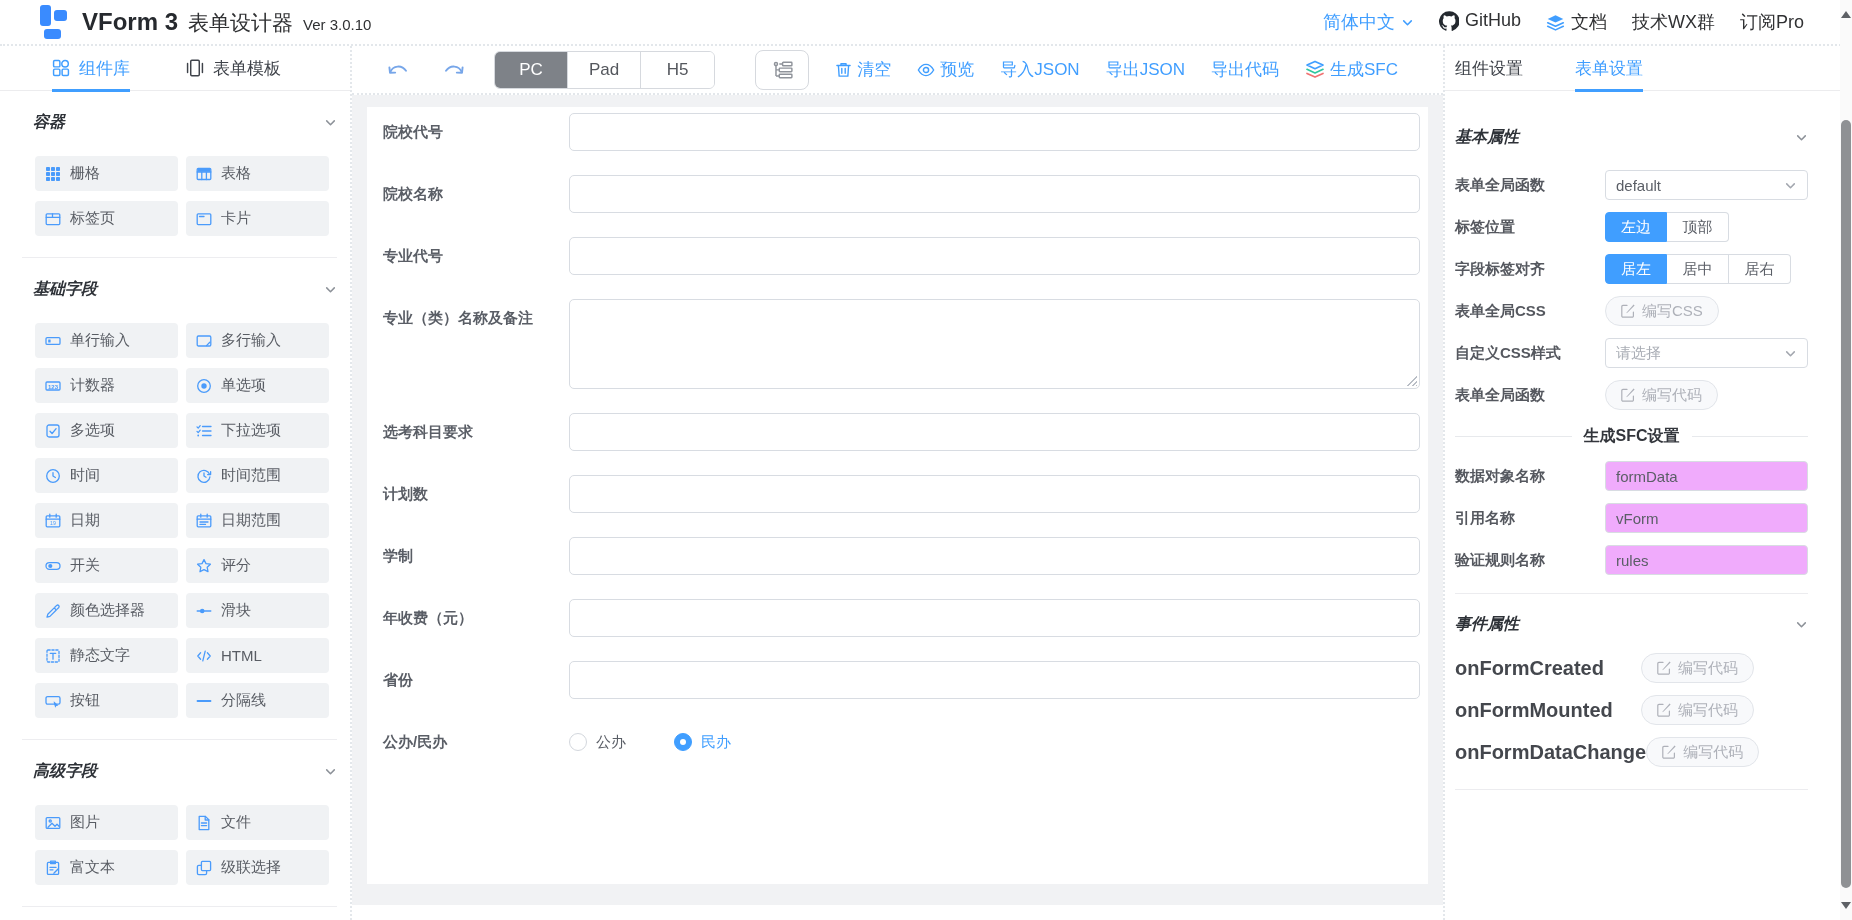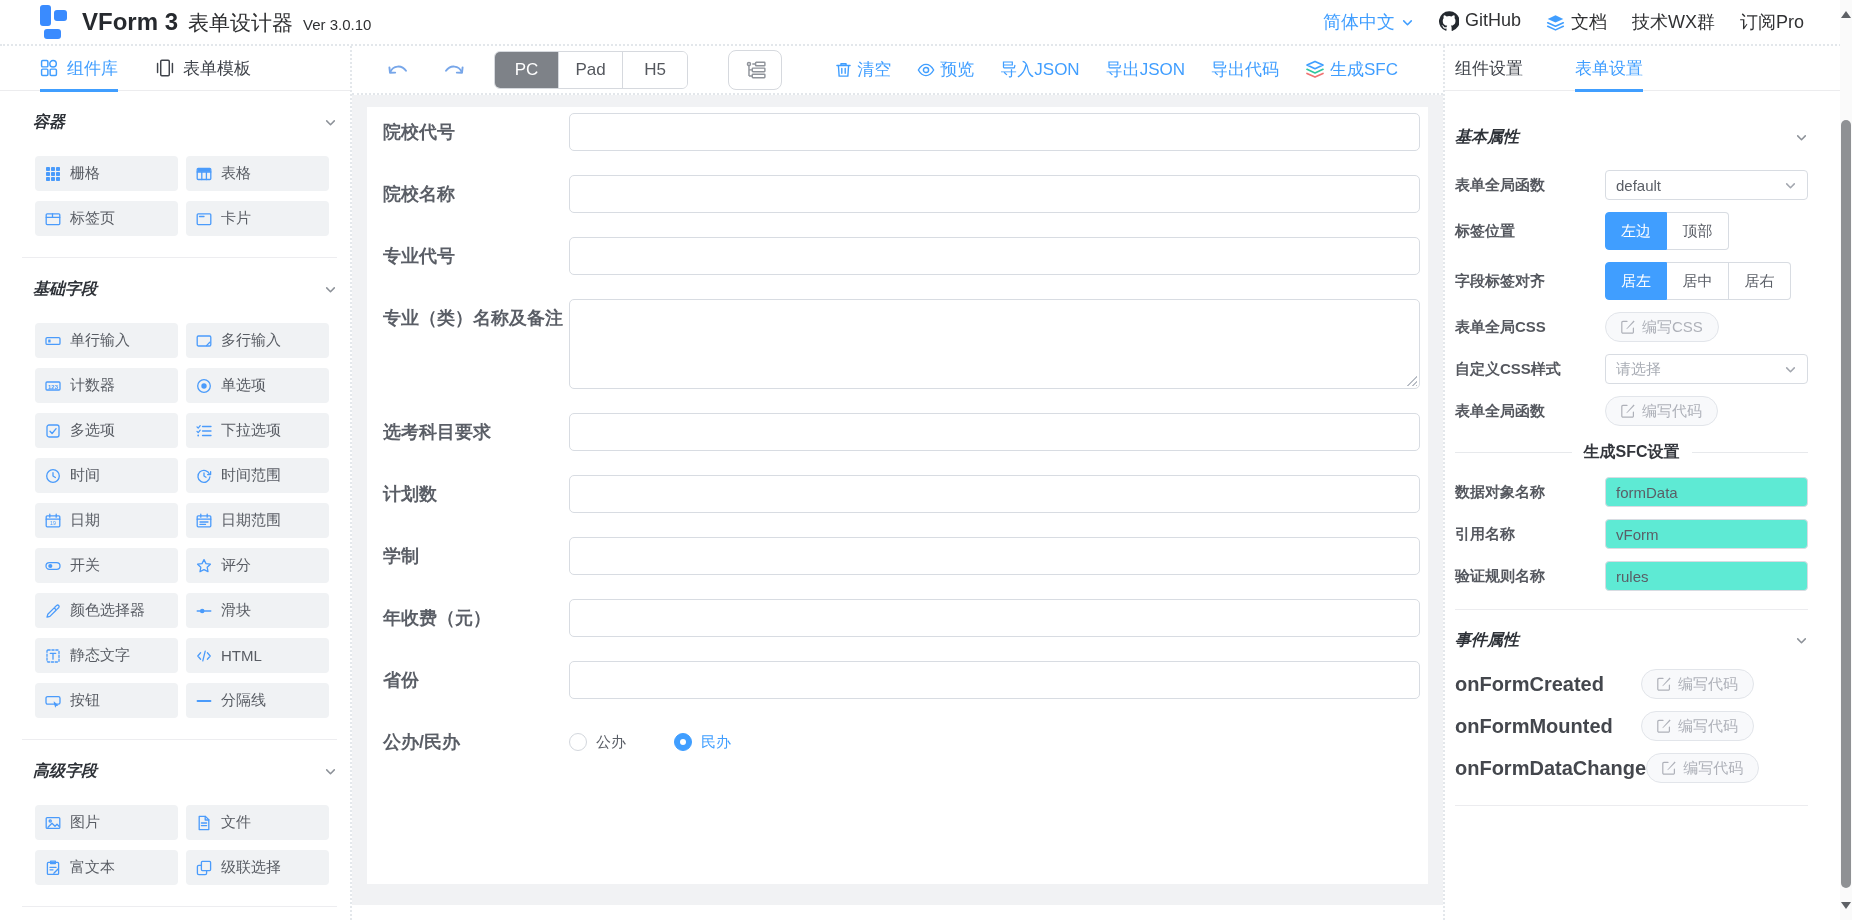--- a/index.html
+++ b/index.html
@@ -22,47 +22,47 @@
 .nav-item.blue{color:#409eff}
 .nav-item .gh{color:#24292f}
 
 .main{display:flex;height:874px;padding-right:12px}
 .panel-tabs{height:45px;flex:0 0 45px;display:flex;align-items:stretch;border-bottom:1px solid #ececee}
 .ptab{display:flex;align-items:center;gap:9px;font-size:17px;color:#3f434a;position:relative;cursor:pointer}
 .ptab.active{color:#409eff}
 .ptab.active::after{content:"";position:absolute;left:0;right:0;bottom:-2px;height:3px;background:#409eff}
 
 .left-panel{width:352px;flex:0 0 352px;border-right:2px dotted #e3e7eb;display:flex;flex-direction:column}
-.left-panel .panel-tabs{padding-left:40px;gap:38px}
+.left-panel .panel-tabs{padding-left:52px;gap:56px}
 .left-scroll{flex:1;overflow:hidden}
 .sec-title{display:flex;align-items:center;justify-content:space-between;margin:21px 13px 0 33px;font-size:16px;font-weight:bold;font-style:italic;color:#2e3238}
 .chev{color:#8d9299;display:flex}
 .tile-grid{display:grid;grid-template-columns:143px 143px;gap:10px 8px;margin:23px 0 0 35px}
 .tile{height:35px;background:#f0f2f4;border-radius:4px;display:flex;align-items:center;padding:0 6px 0 10px;gap:9px;font-size:15px;color:#595d64;cursor:move;white-space:nowrap}
 .tile-icon{color:#4a9bfb;display:flex;flex:0 0 auto}
 .sec-divider{border-top:1px solid #ededf0;margin:21px 13px 0 22px}
 
 .center-panel{flex:1;display:flex;flex-direction:column;min-width:0}
 .toolbar{height:49px;flex:0 0 49px;display:flex;align-items:center;padding:0 45px 0 34px;border-bottom:2px dotted #e3e7eb;background:#fff}
 .hist-btn{color:#77a6e9;display:flex;cursor:pointer}
 .hist-btn.redo{margin-left:32px}
 .hist-btn.redo svg{transform:scaleX(-1)}
 .device-seg{display:flex;margin-left:28px;border-radius:6px;overflow:hidden;border:1px solid #d6d9de}
-.dev-btn{width:64px;height:36px;background:#fff;border:none;border-right:1px solid #d6d9de;font-size:17px;color:#54575d;font-family:inherit;cursor:pointer}
+.dev-btn{width:73px;height:36px;background:#fff;border:none;border-right:1px solid #d6d9de;font-size:17px;color:#54575d;font-family:inherit;cursor:pointer}
 .dev-btn:last-child{border-right:none}
 .dev-btn.on{background:#7e8288;color:#fff}
 .outline-btn{margin-left:40px;width:54px;height:40px;border:1px solid #d6d9de;border-radius:8px;background:#fff;display:flex;align-items:center;justify-content:center;color:#8f939a;cursor:pointer}
 .toolbar-actions{margin-left:auto;display:flex;align-items:center;gap:26px}
 .tb-action{display:flex;align-items:center;gap:5px;color:#409eff;font-size:17px;cursor:pointer;white-space:nowrap}
 .canvas-wrap{flex:1;background:#f1f2f4;padding:12px 15px 21px;min-height:0}
 .form-canvas{background:#fff;height:100%;padding:6px 8px 0;overflow:hidden}
 .bottom-strip{height:15px;background:#fff}
 
 .form-row{display:flex;margin-bottom:24px;padding-left:8px}
-.f-label{flex:0 0 186px;font-size:18px;font-weight:bold;color:#5a5e66;line-height:38px}
+.f-label{flex:0 0 186px;font-size:15px;font-weight:bold;color:#5a5e66;line-height:38px}
 .f-control{flex:1;min-width:0}
 .text-box{height:38px;border:1px solid #d8dce2;border-radius:5px;background:#fff}
 .text-box.ta{height:90px;position:relative}
 .grip{position:absolute;right:2px;bottom:2px;width:11px;height:11px;background:repeating-linear-gradient(135deg,transparent,transparent 2px,#b9bec6 2px,#b9bec6 3.2px);clip-path:polygon(100% 0,100% 100%,0 100%)}
 .radio-group{display:flex;align-items:center;height:38px;gap:48px}
 .radio-opt{display:flex;align-items:center;gap:9px;font-size:15px;color:#5a5e66;cursor:pointer}
 .r-dot{width:18px;height:18px;border-radius:50%;border:1.5px solid #d3d7dd;background:#fff;position:relative;flex:0 0 auto}
 .radio-opt.checked .r-dot{background:#409eff;border-color:#409eff}
 .radio-opt.checked .r-dot::after{content:"";position:absolute;left:50%;top:50%;transform:translate(-50%,-50%);width:6px;height:6px;background:#fff;border-radius:50%}
 .radio-opt.checked .r-label{color:#409eff}
@@ -72,31 +72,31 @@
 .rp-scroll{flex:1;padding:0 32px 0 10px;overflow:hidden}
 .rp-sec-title{display:flex;justify-content:space-between;align-items:center;margin:36px 0 22px;font-size:16px;font-weight:bold;font-style:italic;color:#2e3238}
 .rp-sec-title.events{margin:20px 0 18px}
 .rp-row{display:flex;align-items:center;margin-bottom:12px;min-height:30px}
 .rp-label{flex:0 0 150px;font-size:15px;font-weight:bold;color:#55585f}
 .rp-row.event .rp-label{flex:0 0 186px;color:#44474d;font-size:20px}
 .sel{flex:1;height:30px;border:1px solid #d8dce2;border-radius:4px;display:flex;align-items:center;justify-content:space-between;padding:0 10px;font-size:15px;color:#5a5e66;background:#fff;cursor:pointer}
 .sel .ph{color:#a9adb5}
 .sel .chev{color:#a3a7af}
 .seg2{flex:1;display:flex}
-.seg2-btn{min-width:62px;height:38px;background:#fff;border:1px solid #d8dce2;border-left:none;font-size:15px;color:#5a5e66;font-family:Liberation Sans, sans-serif;cursor:pointer;padding:0 12px}
+.seg2-btn{min-width:62px;height:30px;background:#fff;border:1px solid #d8dce2;border-left:none;font-size:15px;color:#5a5e66;font-family:Liberation Sans, sans-serif;cursor:pointer;padding:0 12px}
 .seg2-btn:first-child{border-left:1px solid #d8dce2;border-radius:4px 0 0 4px}
 .seg2-btn:last-child{border-radius:0 4px 4px 0}
 .seg2-btn.on{background:#409eff;border-color:#409eff;color:#fff}
 .stepper{flex:1;height:30px;border:1px solid #d8dce2;border-radius:4px;display:flex;overflow:hidden;background:#fff}
 .st-btn{width:30px;background:#f5f7fa;border:none;color:#6a6e75;font-size:16px;cursor:pointer;font-family:inherit}
 .st-btn.minus{border-right:1px solid #d8dce2}
 .st-btn.plus{border-left:1px solid #d8dce2}
 .st-val{flex:1;display:flex;align-items:center;justify-content:center;font-size:15px;color:#3c4046}
 .pill{display:inline-flex;align-items:center;gap:7px;height:30px;padding:0 15px;border-radius:15px;border:1px solid #e2e5ea;background:#f8f9fb;color:#aeb1b9;font-size:15px;font-family:inherit;cursor:pointer}
-.rp-input{flex:1;height:30px;border:1px solid #d8dce2;border-radius:4px;display:flex;align-items:center;padding:0 10px;font-size:15px;color:#5a5e66;background:#5eead4}
+.rp-input{flex:1;height:30px;border:1px solid #d8dce2;border-radius:4px;display:flex;align-items:center;padding:0 10px;font-size:15px;color:#5a5e66;background:#f0abfc}
 .sfc-divider{display:flex;align-items:center;gap:12px;margin:16px 0 14px;font-size:16px;font-weight:bold;color:#33363c;white-space:nowrap}
 .sfc-divider::before,.sfc-divider::after{content:"";flex:1;border-top:1px solid #e7e9ec}
 .rp-hr{border-top:1px solid #ececef;margin-top:18px}
 .rp-hr.bottom{margin-top:22px}
 
 .scrollbar{position:absolute;top:0;right:0;bottom:0;width:12px;background:#fafafa}
 .sb-thumb{position:absolute;top:120px;left:1px;width:10px;height:768px;background:#8f9194;border-radius:6px;cursor:pointer}
 .sb-up{position:absolute;top:6px;left:1px;width:0;height:0;border:5px solid transparent;border-bottom:7px solid #5d6065;cursor:pointer}
 .sb-down{position:absolute;bottom:6px;left:1px;width:0;height:0;border:5px solid transparent;border-top:7px solid #5d6065;cursor:pointer}
 </style>

